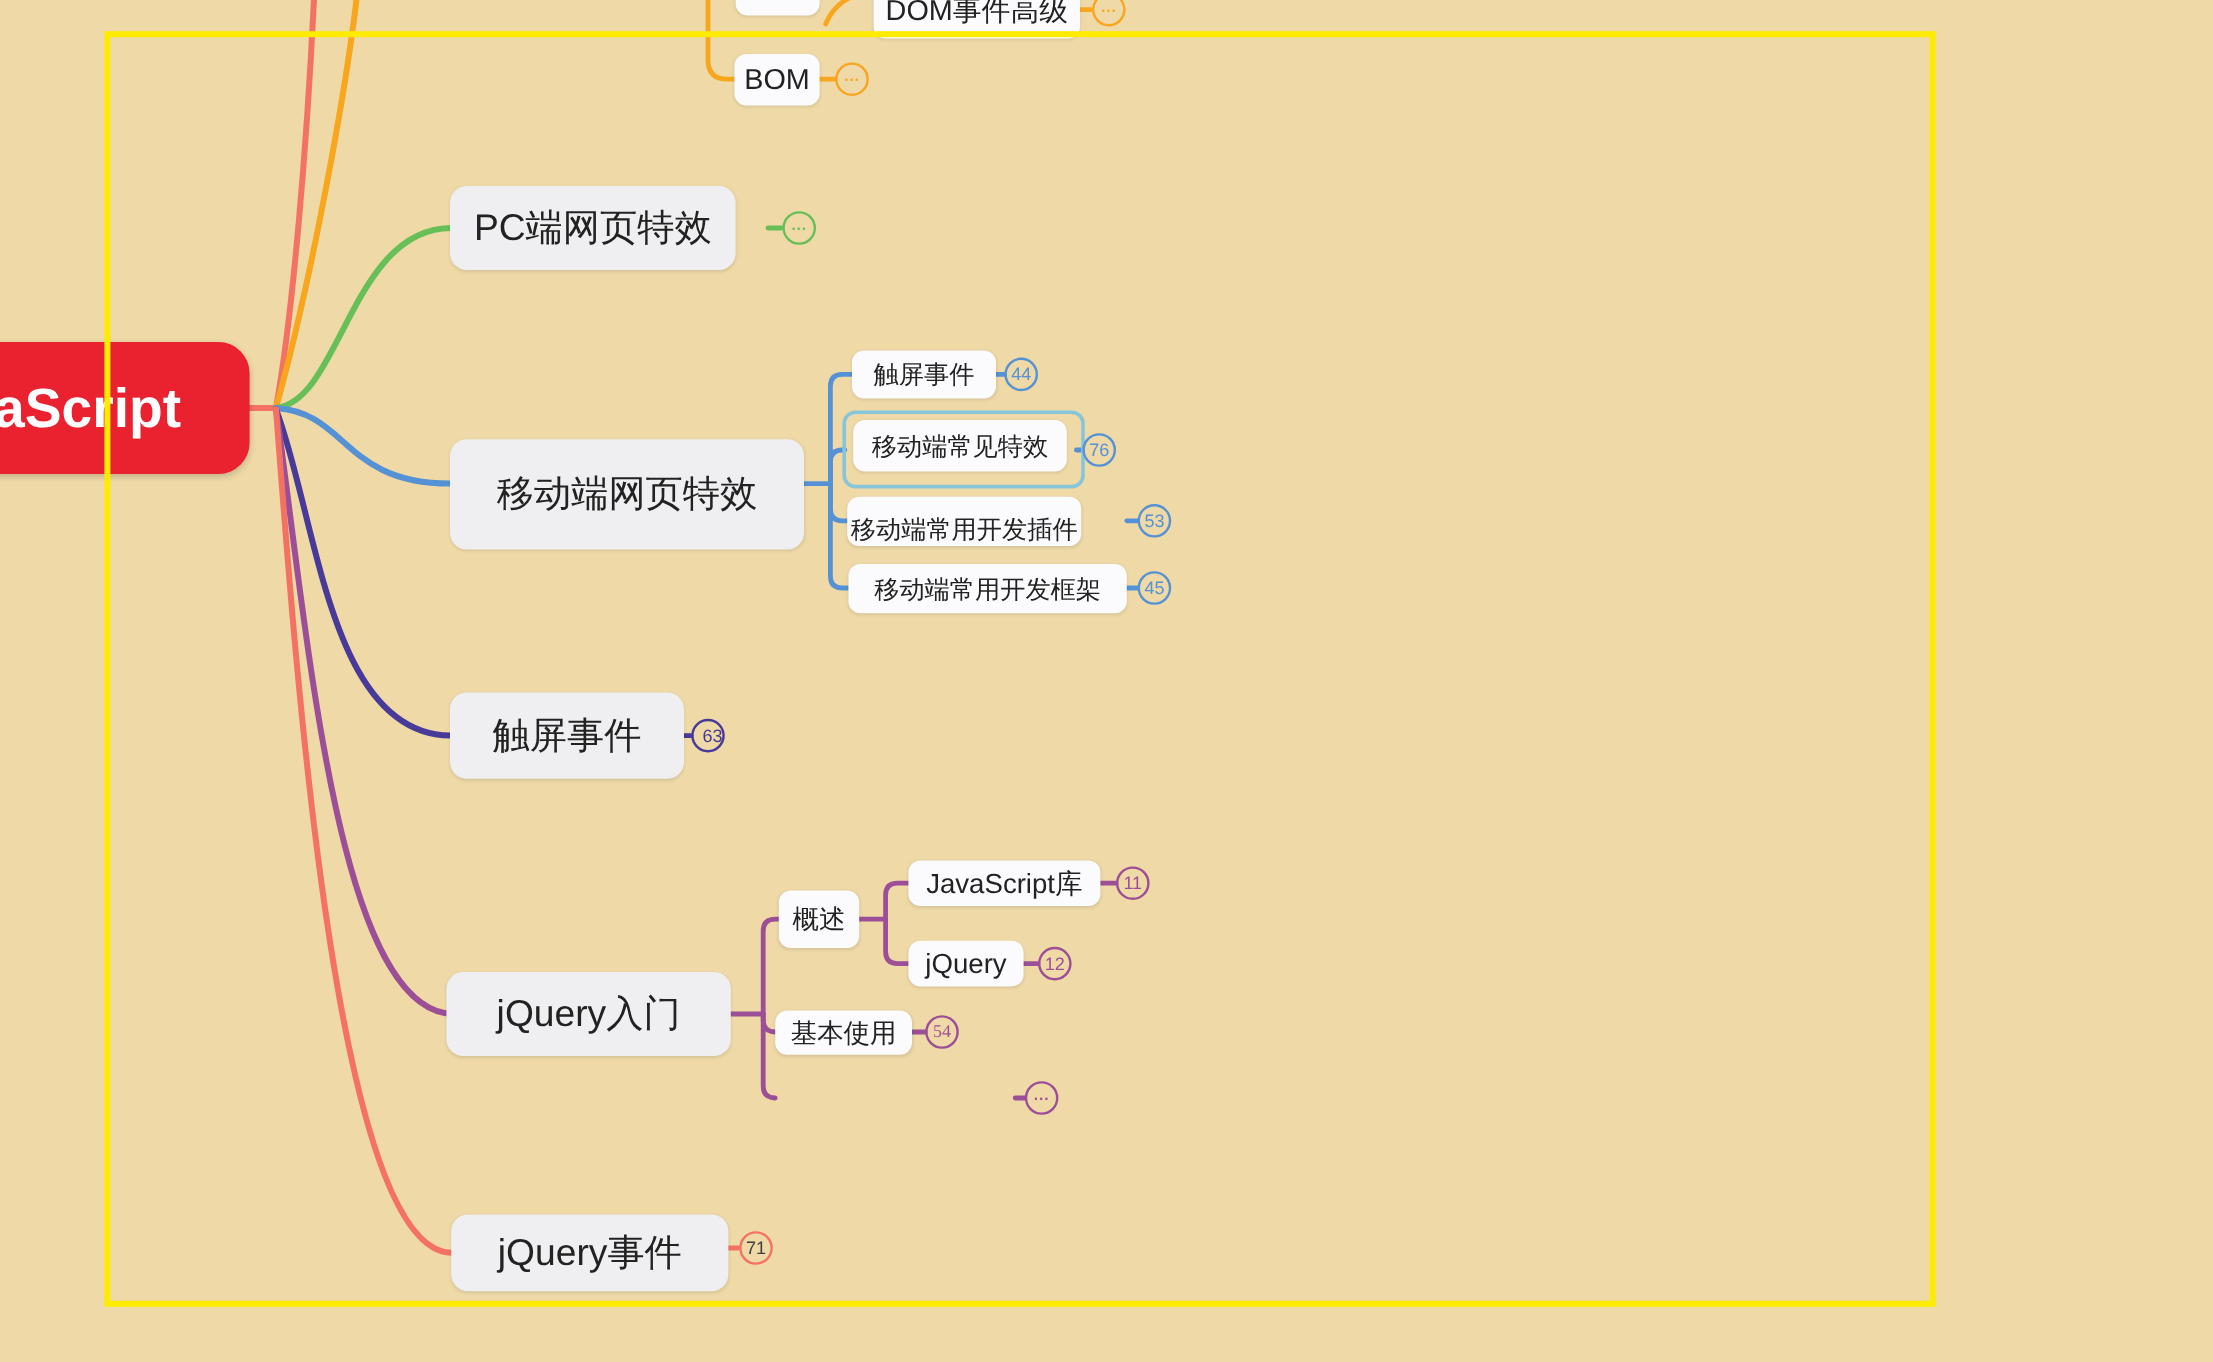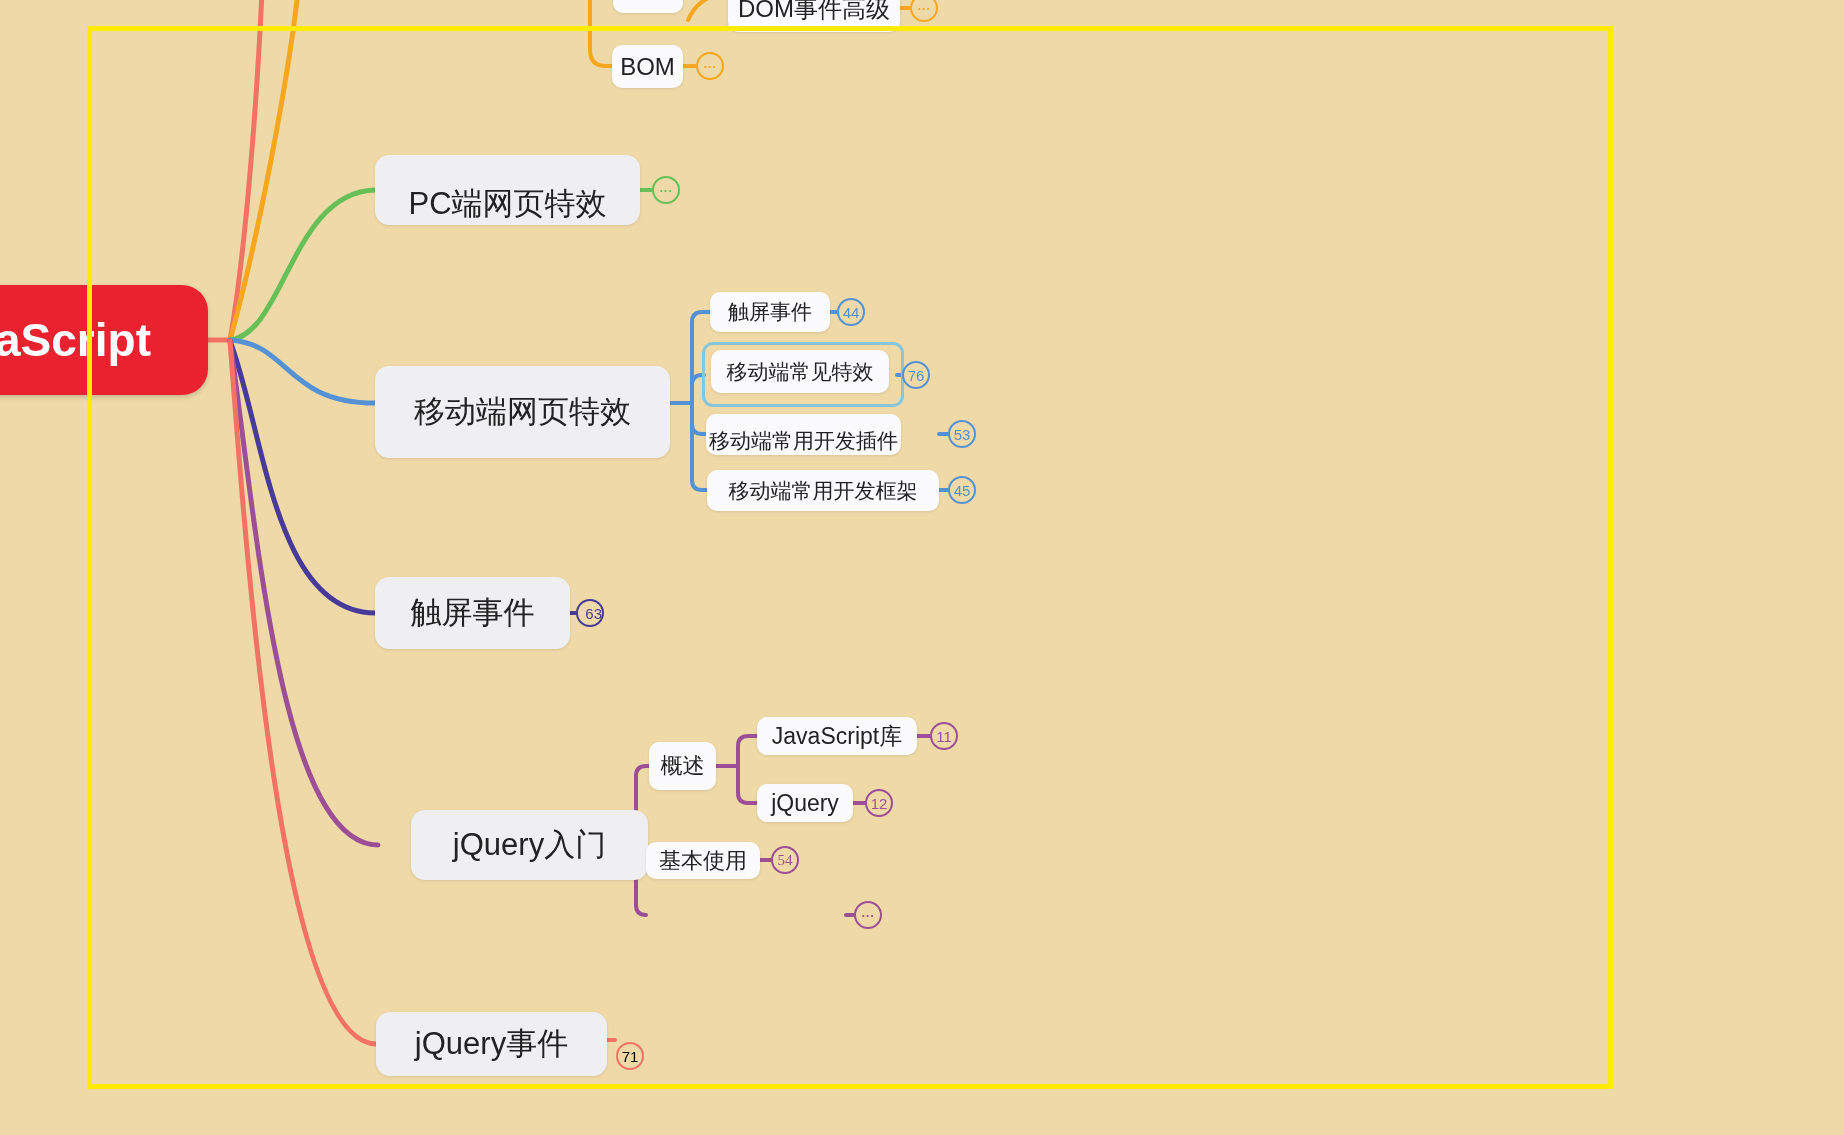--- a/index.html
+++ b/index.html
@@ -47,21 +47,21 @@
     font-size:15px;font-weight:500;
     background:transparent;
     z-index:3;
   }
   .badge.dots{font-size:13px;font-weight:bold;letter-spacing:0px;}
   .b-orange{border:2.5px solid #f8a61e;color:#f8a61e;}
   .b-green{border:2.5px solid #67bf57;color:#67bf57;}
   .b-blue{border:2.5px solid #5592d5;color:#5592d5;}
   .b-indigo{border:2.5px solid #473a99;color:#473a99;}
   .b-purple{border:2.5px solid #9c4f97;color:#9c4f97;}
-  .b-salmon{border:2.5px solid #f47264;color:#000000;margin-top:16px;}
+  .b-salmon{border:2.5px solid #f47264;color:#404040;}
   .sel-rect{
     position:absolute;
     left:87px;top:26px;width:1526px;height:1063px;
     box-sizing:border-box;
     border:5px solid #fdec00;
     z-index:10;
     pointer-events:none;
   }
 </style>
 </head>
@@ -126,21 +126,21 @@
   <div class="badge dots b-orange" style="left:910px;top:-6px;">
     <span>···</span>
   </div>
   <div class="node lvl2 f24" style="left:612px;top:45px;width:71px;height:43px;">
     <span>BOM</span>
   </div>
   <div class="badge dots b-orange" style="left:696px;top:52px;">
     <span>···</span>
   </div>
 
-  <div class="node lvl1" style="left:375px;top:155px;width:265px;height:70px;align-items:flex-end;">
+  <div class="node lvl1" style="left:375px;top:155px;width:238px;height:70px;">
     <span>PC端网页特效</span>
   </div>
   <div class="badge dots b-green" style="left:652px;top:176px;">
     <span>···</span>
   </div>
 
   <div class="node lvl1" style="left:375px;top:366px;width:295px;height:92px;">
     <span>移动端网页特效</span>
   </div>
   <div class="node lvl2" style="left:710px;top:292px;width:120px;height:40px;">
@@ -169,21 +169,21 @@
     <span>45</span>
   </div>
 
   <div class="node lvl1" style="left:375px;top:577px;width:195px;height:72px;">
     <span>触屏事件</span>
   </div>
   <div class="badge b-indigo" style="left:576px;top:599px;justify-content:flex-end;">
     <span>63</span>
   </div>
 
-  <div class="node lvl1" style="left:372px;top:810px;width:237px;height:70px;margin-left:39px;">
+  <div class="node lvl1" style="left:372px;top:810px;width:237px;height:70px;">
     <span>jQuery入门</span>
   </div>
   <div class="node lvl2 f22" style="left:649px;top:742px;width:67px;height:48px;">
     <span>概述</span>
   </div>
   <div class="node lvl2 f23" style="left:757px;top:717px;width:160px;height:38px;">
     <span>JavaScript库</span>
   </div>
   <div class="badge b-purple" style="left:930px;top:722px;">
     <span>11</span>

